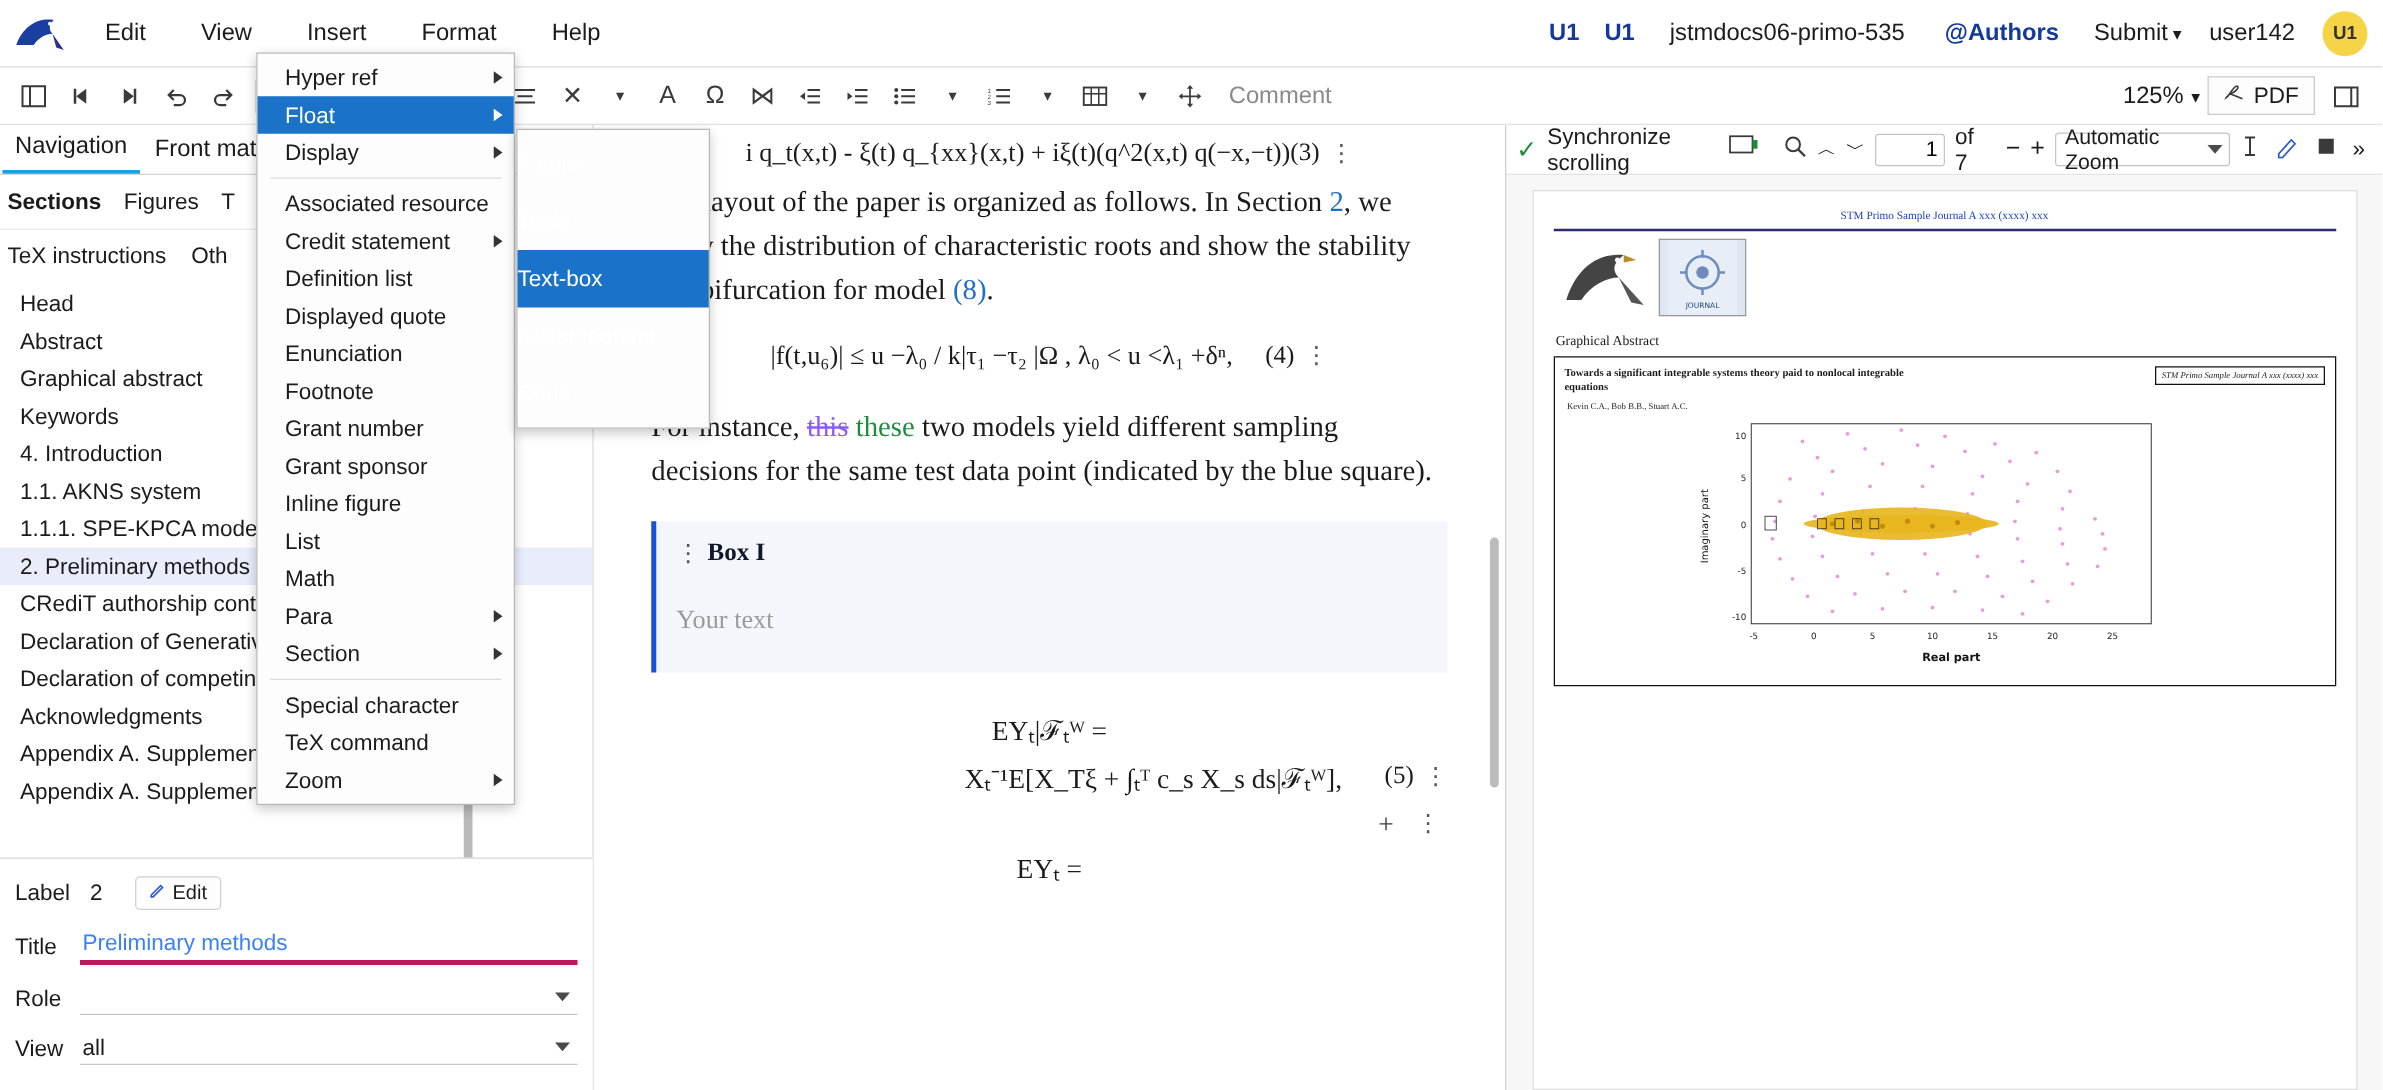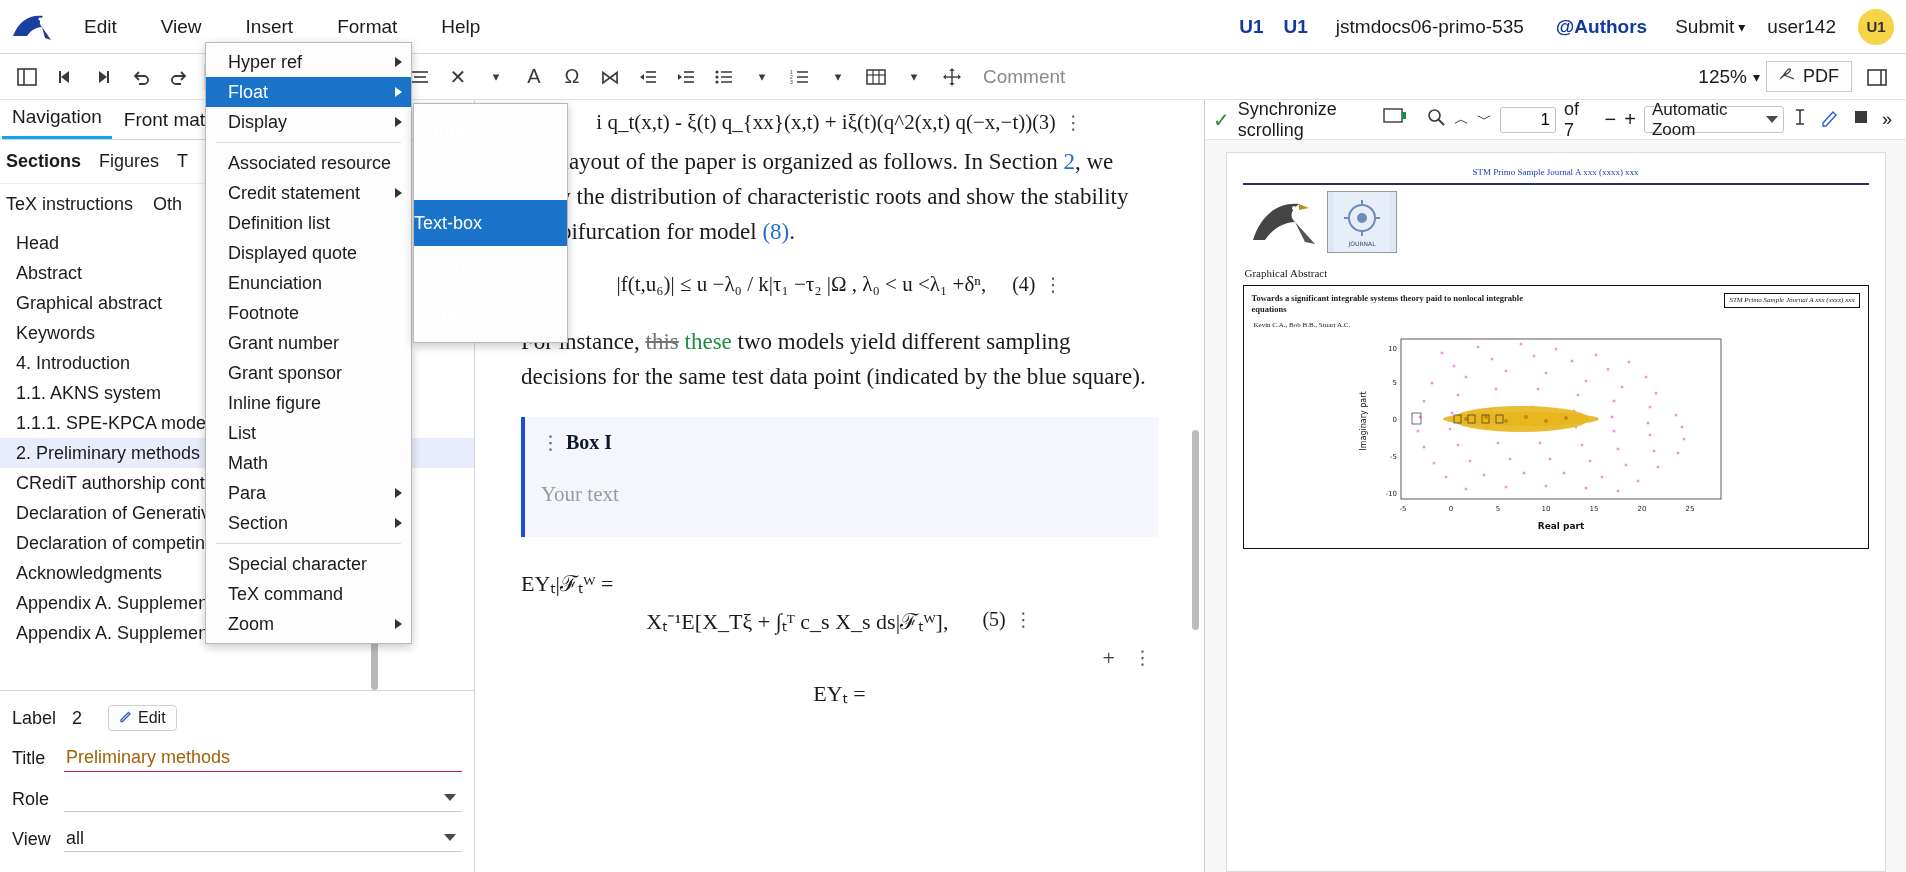--- a/index.html
+++ b/index.html
@@ -184,25 +184,25 @@
     border: 1px solid #cfcfcf;
     border-radius: 4px;
     padding: 3px 10px;
     font-size: 16px;
     display: inline-flex; align-items: center; gap: 5px;
     background: #fdfdfd;
   }
   .prop-input {
     flex: 1;
     border: none;
-    border-bottom: 1px solid #be185d;
+    border-bottom: 4px solid #be185d;
     font-size: 18px;
     font-family: "Liberation Sans", sans-serif;
     padding: 2px 2px 3px 2px;
-    color: #a16207;
+    color: #3b82f6;
     background: transparent;
     outline: none;
   }
   .caret {
     position: absolute; right: 6px; top: 8px;
     width: 0; height: 0;
     border-left: 6px solid transparent;
     border-right: 6px solid transparent;
     border-top: 7px solid #4a4a4a;
   }
@@ -226,21 +226,21 @@
   .eqnum { font-family: "Liberation Serif", serif; font-size: 20px; }
   .kebab { color: #555; letter-spacing: 0; font-size: 19px; padding-left: 8px;}
   p.para {
     font-family: "Liberation Serif", serif;
     font-size: 23px;
     line-height: 1.52;
     margin: 10px 0 22px 0;
     color: #1b1b1b;
   }
   .link { color: #1f6fd0; }
-  .strike { color: #737373; text-decoration: line-through; }
+  .strike { color: #8b5cf6; text-decoration: line-through; }
   .ins { color: #1e8e3e; }
   .textbox {
     border-left: 4px solid #1b4fd8;
     background: #f4f6fc;
     margin: 6px 0 30px 0;
     padding: 14px 18px 30px 16px;
     min-height: 92px;
   }
   .textbox-title {
     color: #0f172a;
@@ -690,22 +690,22 @@
 
       <div class="textbox">
         <div style="display:flex;align-items:center;gap:6px">
           <span class="kebab" style="padding:0">⋮</span>
           <span class="textbox-title">Box I</span>
         </div>
         <div class="textbox-placeholder">Your text</div>
       </div>
 
       <div style="position:relative;font-family:'Liberation Serif',serif;">
-        <div style="text-align:left;font-size:22px">EYₜ|ℱₜᵂ =</div>
-        <div style="display:flex;align-items:center;justify-content:center;margin-top:8px">
+        <div style="text-align:center;font-size:22px">EYₜ|ℱₜᵂ =</div>
+        <div style="display:flex;align-items:center;justify-content:flex-end;margin-top:8px">
           <span style="font-size:22px">Xₜ⁻¹E[X_Tξ + ∫ₜᵀ c_s X_s ds|ℱₜᵂ],</span>
           <span class="eqnum" style="margin-left:34px">(5)</span>
           <span class="kebab">⋮</span>
         </div>
         <div class="plus-row" style="margin-top:10px">
           <span>+</span>
           <span class="kebab">⋮</span>
         </div>
         <div style="text-align:center;font-size:22px;margin-top:6px">EYₜ =</div>
       </div>

